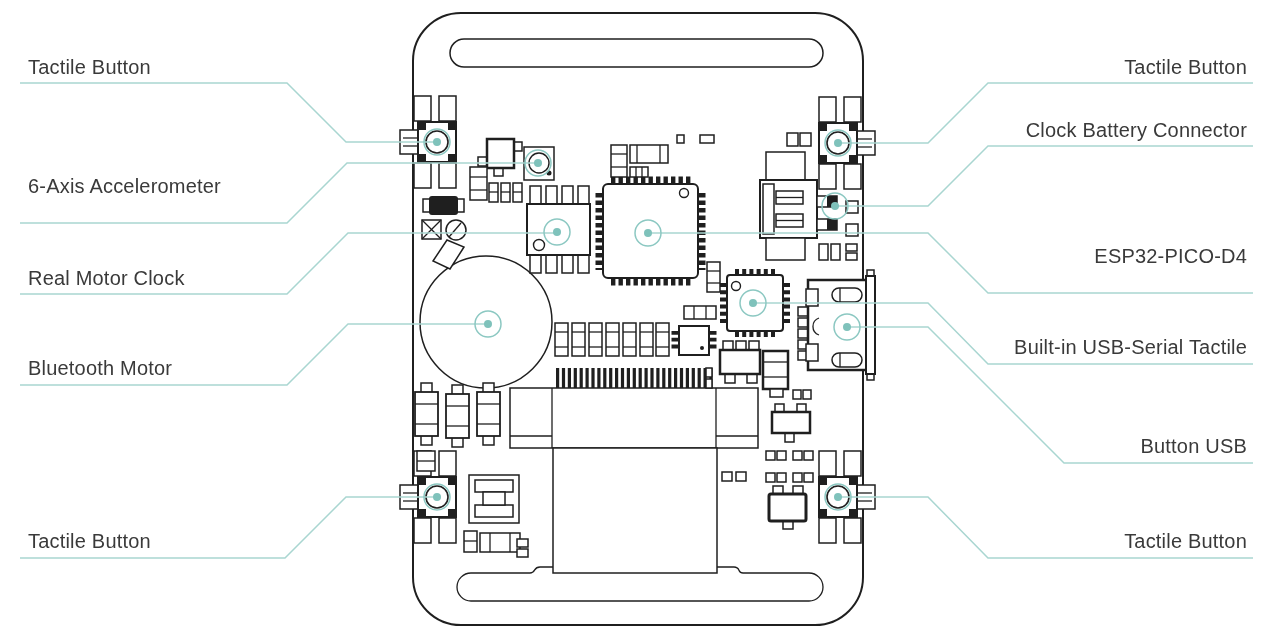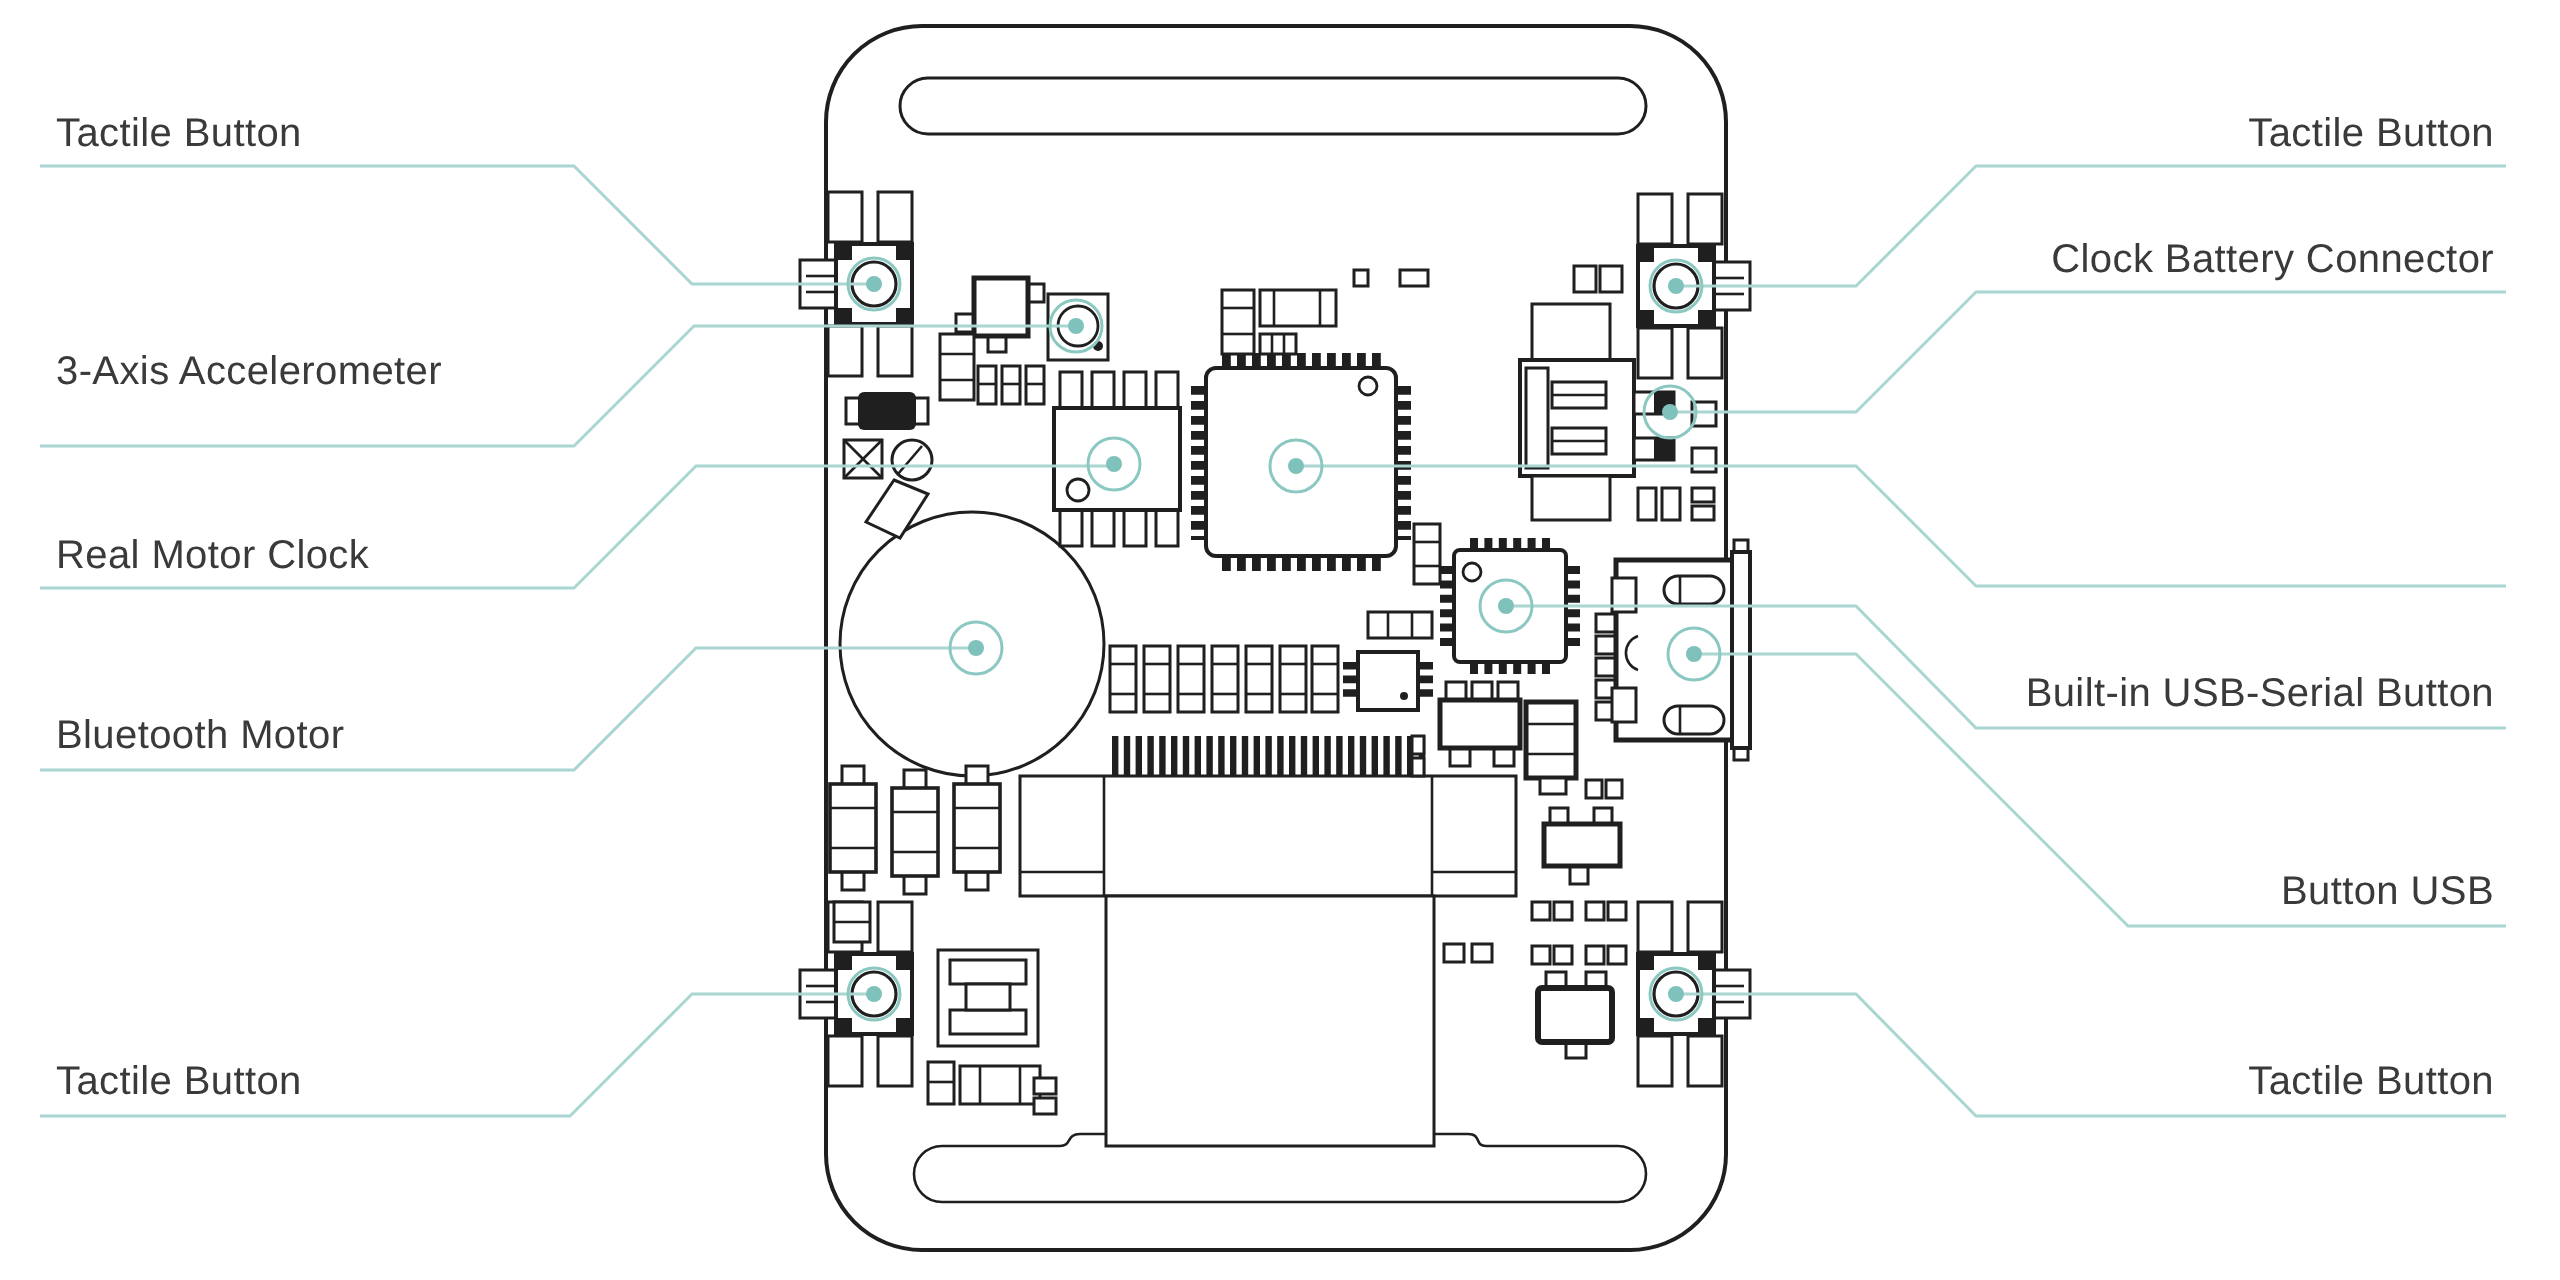--- a/index.html
+++ b/index.html
@@ -319,41 +319,42 @@
         <polyline points="1253,558 988,558 928,497 838,497" fill="none" stroke="#a9d6d1" stroke-width="1.5"></polyline>
         <circle cx="838" cy="497" r="13" fill="none" stroke="#8cc8c2" stroke-width="1.5"></circle>
         <circle cx="838" cy="497" r="4" fill="#7fc2bb"></circle>
       </g>
 </svg>
 
 <div class="lbl" style="left:28px;top:56px">
       <span>Tactile Button</span>
     </div>
 <div class="lbl" style="left:28px;top:175px">
-      <span>3-Axis Accelerometer</span>
+      <span>6-Axis Accelerometer</span>
     </div>
 <div class="lbl" style="left:28px;top:267px">
       <span>Real Motor Clock</span>
     </div>
 <div class="lbl" style="left:28px;top:357px">
       <span>Bluetooth Motor</span>
     </div>
 <div class="lbl" style="left:28px;top:530px">
       <span>Tactile Button</span>
     </div>
 <div class="lbl right" style="right:33px;top:56px">
       <span>Tactile Button</span>
     </div>
 <div class="lbl right" style="right:33px;top:119px">
       <span>Clock Battery Connector</span>
     </div>
 <div class="lbl right" style="right:33px;top:245px">
+      <span>ESP32-PICO-D4</span>
     </div>
 <div class="lbl right" style="right:33px;top:336px">
-      <span>Built-in USB-Serial Button</span>
+      <span>Built-in USB-Serial Tactile</span>
     </div>
 <div class="lbl right" style="right:33px;top:435px">
       <span>Button USB</span>
     </div>
 <div class="lbl right" style="right:33px;top:530px">
       <span>Tactile Button</span>
     </div>
 
 </div>
 

